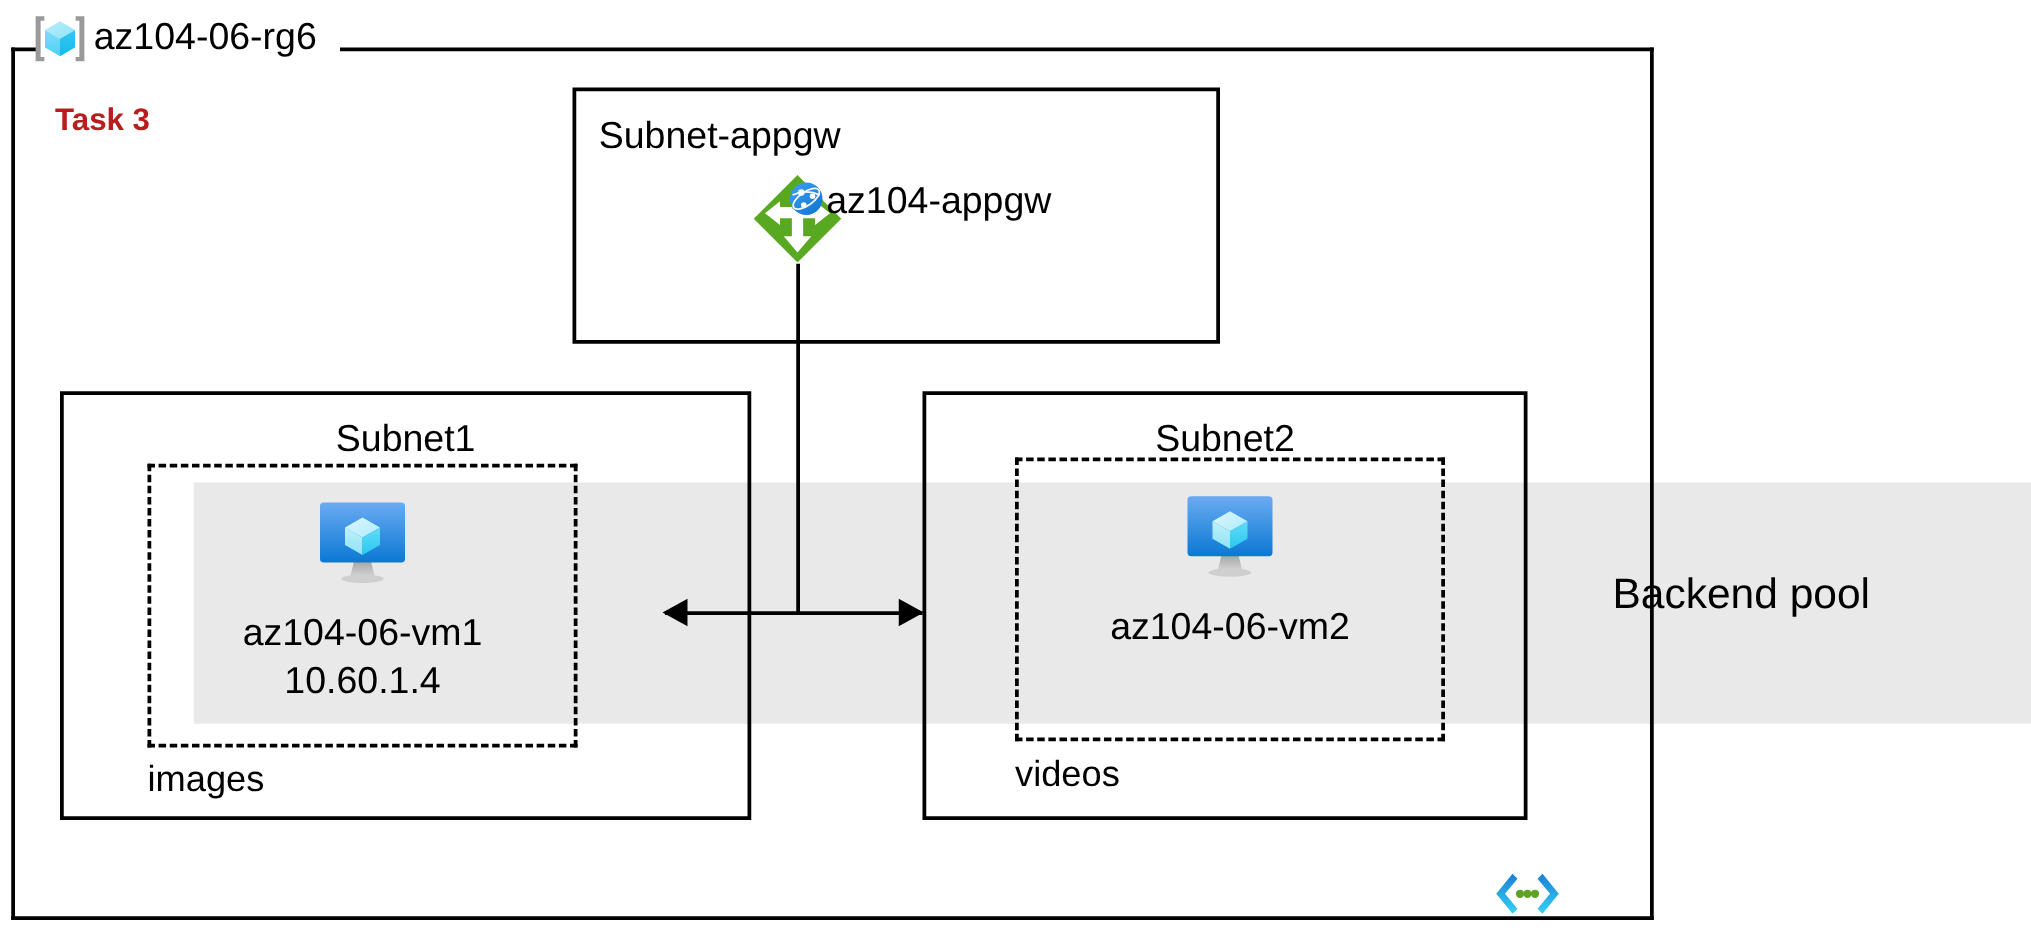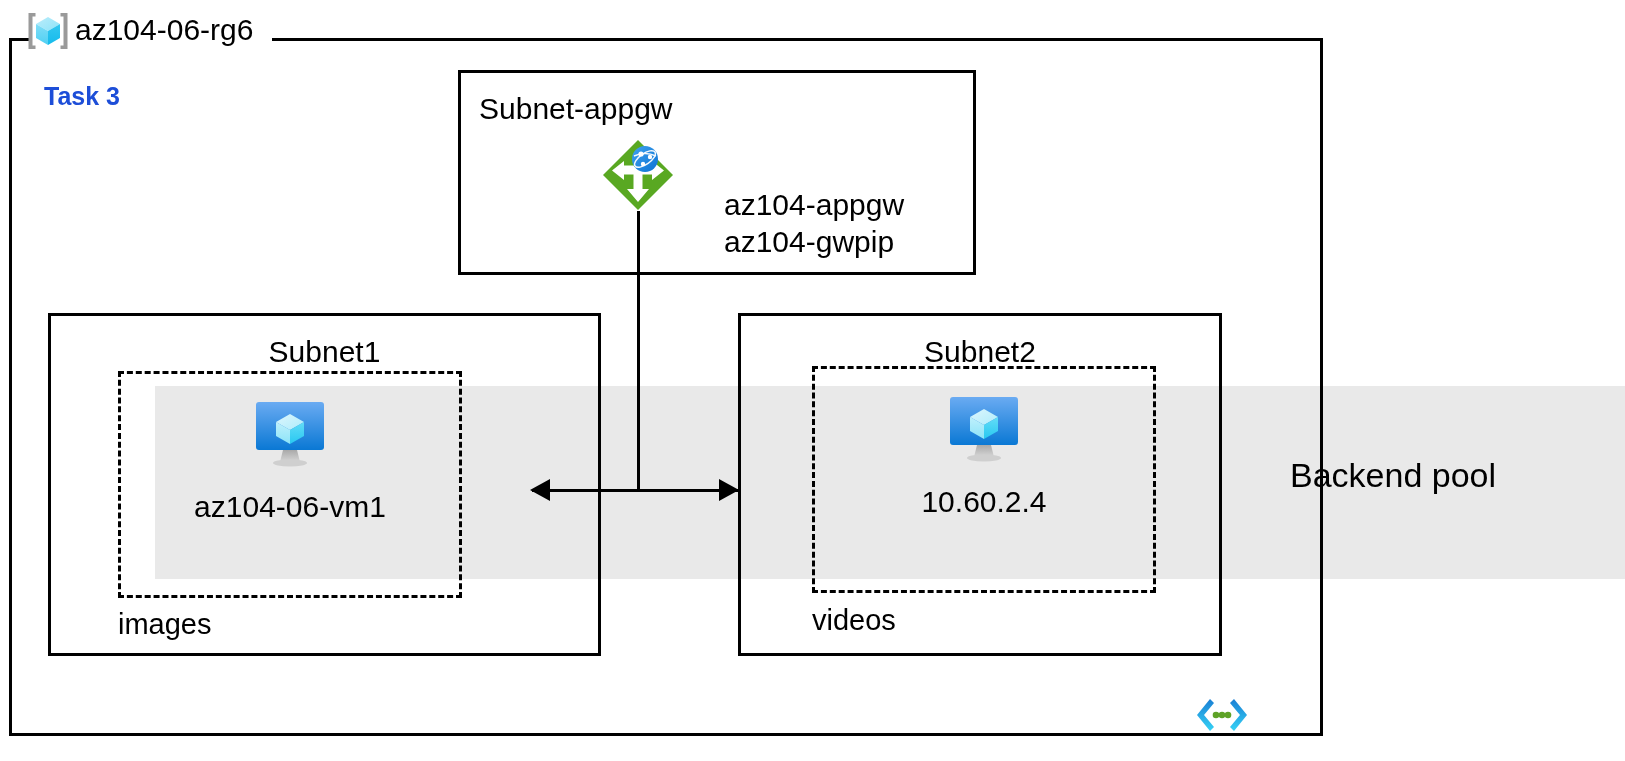--- a/index.html
+++ b/index.html
@@ -62,21 +62,21 @@
     white-space: nowrap;
   }
 
   
   #task-label {
     position: absolute;
     left: 44px;
     top: 82px;
     font-size: 25px;
     font-weight: bold;
-    color: #1d4ed8;
+    color: #b91c1c;
     white-space: nowrap;
   }
 
   
   .box {
     position: absolute;
     border: 3px solid #000;
     box-sizing: border-box;
     background: transparent;
   }
@@ -140,26 +140,25 @@
   
   #appgw-icon {
     position: absolute;
     left: 600px;
     top: 137px;
     width: 76px;
     height: 76px;
   }
   #appgw-labels {
     position: absolute;
-    left: 724px;
+    left: 661px;
     top: 142px;
     font-size: 30px;
     line-height: 37px;
     white-space: nowrap;
-    margin-top: 44px;
   }
 
   
   #conn-vert { left: 637px; top: 211px; height: 280px; }
   #conn-horz { left: 532px; top: 489px; width: 206px; }
   .arrow-head { position: absolute; width: 0; height: 0; }
   #arrow-left {
     left: 530px; top: 479px;
     border-top: 11px solid transparent;
     border-bottom: 11px solid transparent;
@@ -254,21 +253,20 @@
       </g>
       <g stroke="#ffffff" stroke-width="1.4" fill="none" opacity="0.95">
         <ellipse cx="45" cy="22" rx="12.2" ry="5.4" transform="rotate(-35 45 22)"></ellipse>
         <path d="M34,19 Q45,14 56,19"></path>
       </g>
     </svg>
   </div>
 
   <div id="appgw-labels">
     <div>az104-appgw</div>
-    <div>az104-gwpip</div>
   </div>
 
   <div class="line-v" id="conn-vert"></div>
   <div class="line-h" id="conn-horz"></div>
   <div class="arrow-head" id="arrow-left"></div>
   <div class="arrow-head" id="arrow-right"></div>
 
   <div class="box" id="box-subnet1">
     <div class="box-title">Subnet1</div>
   </div>
@@ -301,20 +299,21 @@
         </defs>
         <path d="M36,46 L48,46 L52,62 L32,62 Z" fill="url(#standG1)"></path>
         <ellipse cx="42" cy="63" rx="17" ry="3.4" fill="#cfcfcf"></ellipse>
         <rect x="8" y="2" width="68" height="48" rx="3" fill="url(#monG1)"></rect>
         <polygon points="42,14 56,22 42,30 28,22" fill="url(#vcTop1)"></polygon>
         <polygon points="28,22 42,30 42,44 28,36" fill="url(#vcL1)"></polygon>
         <polygon points="56,22 56,36 42,44 42,30" fill="url(#vcR1)"></polygon>
       </svg>
     </div>
     <div class="vm-name">az104-06-vm1</div>
+    <div class="vm-ip">10.60.1.4</div>
   </div>
 
   <div class="subnet-caption" id="caption-1">images</div>
 
   <div class="box" id="box-subnet2">
     <div class="box-title">Subnet2</div>
   </div>
   <div class="dashed-box" id="dashed-2"></div>
 
   <div class="vm-stack" id="vm-stack-2">
@@ -343,21 +342,21 @@
           </linearGradient>
         </defs>
         <path d="M36,46 L48,46 L52,62 L32,62 Z" fill="url(#standG2)"></path>
         <ellipse cx="42" cy="63" rx="17" ry="3.4" fill="#cfcfcf"></ellipse>
         <rect x="8" y="2" width="68" height="48" rx="3" fill="url(#monG2)"></rect>
         <polygon points="42,14 56,22 42,30 28,22" fill="url(#vcTop2)"></polygon>
         <polygon points="28,22 42,30 42,44 28,36" fill="url(#vcL2)"></polygon>
         <polygon points="56,22 56,36 42,44 42,30" fill="url(#vcR2)"></polygon>
       </svg>
     </div>
-    <div class="vm-ip">10.60.2.4</div>
+    <div class="vm-name">az104-06-vm2</div>
   </div>
 
   <div class="subnet-caption" id="caption-2">videos</div>
 
   <div id="code-glyph">
     <svg viewBox="0 0 52 36" width="52" height="36" xmlns="http://www.w3.org/2000/svg">
       <defs>
         <linearGradient id="brkG" x1="0" y1="0" x2="0" y2="1">
           <stop offset="0%" stop-color="#1a7fd4"></stop>
           <stop offset="100%" stop-color="#35d2f5"></stop>

